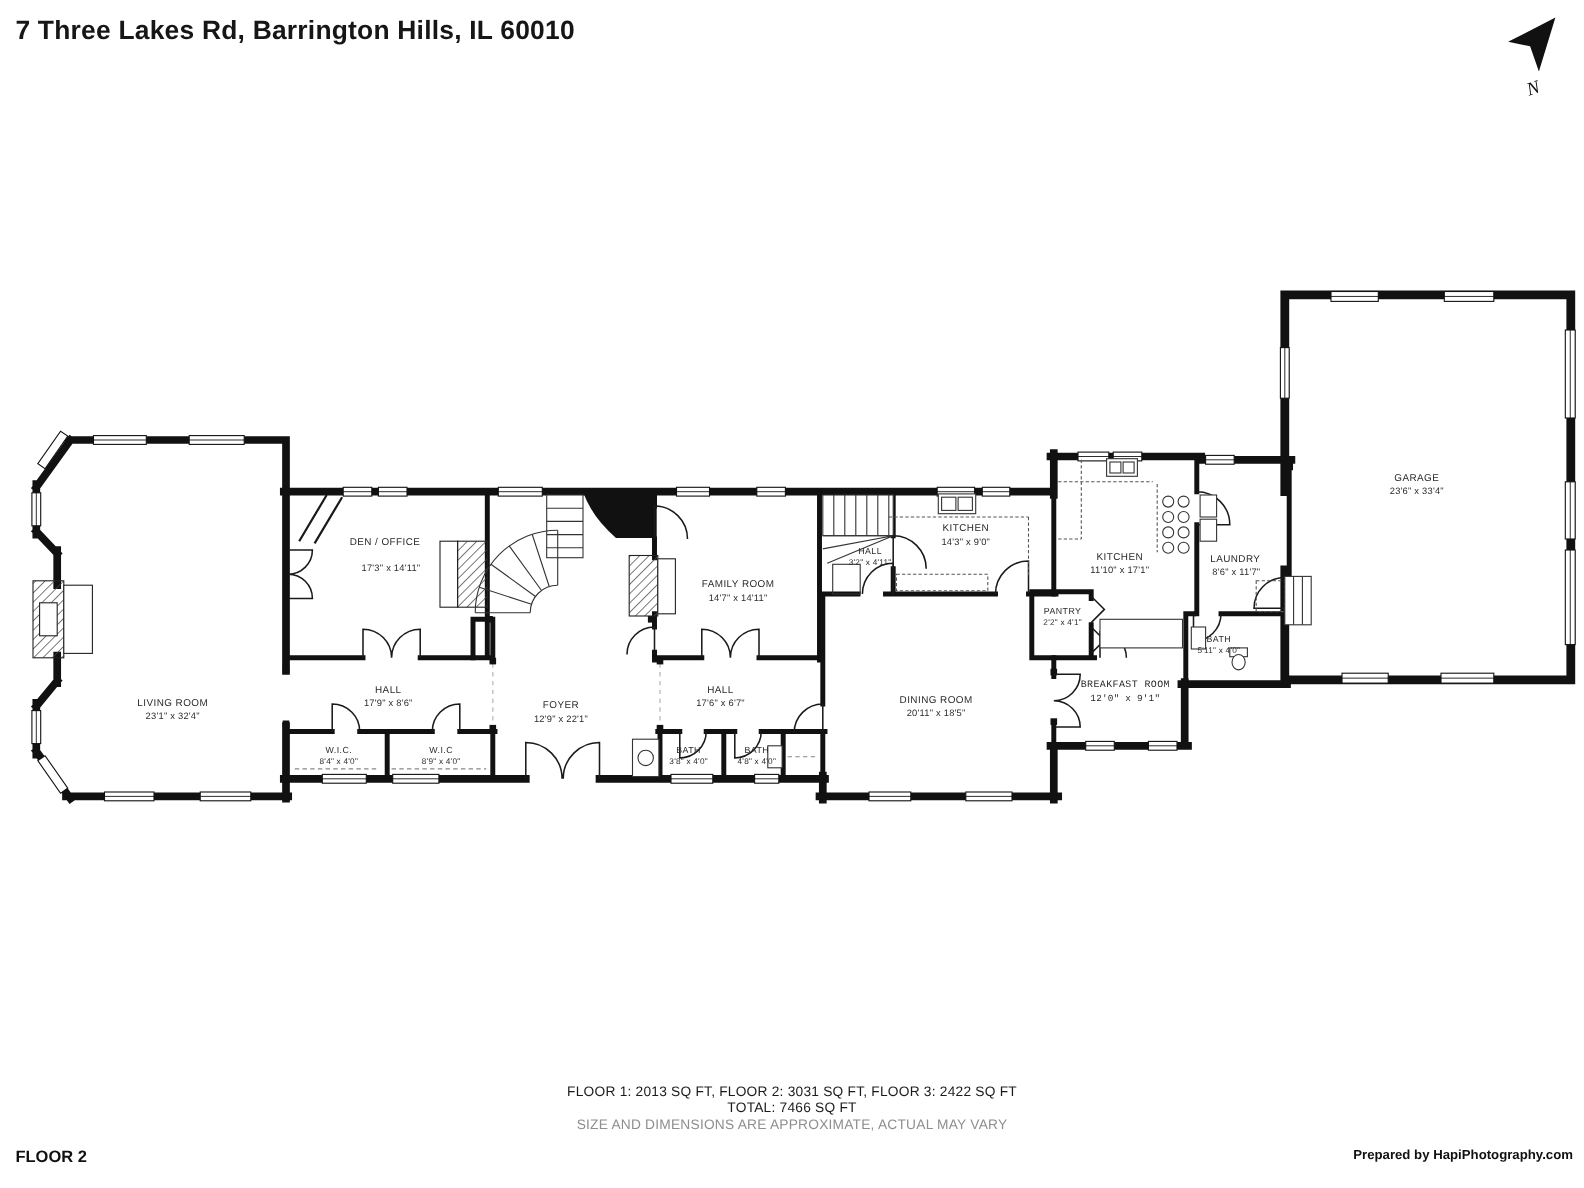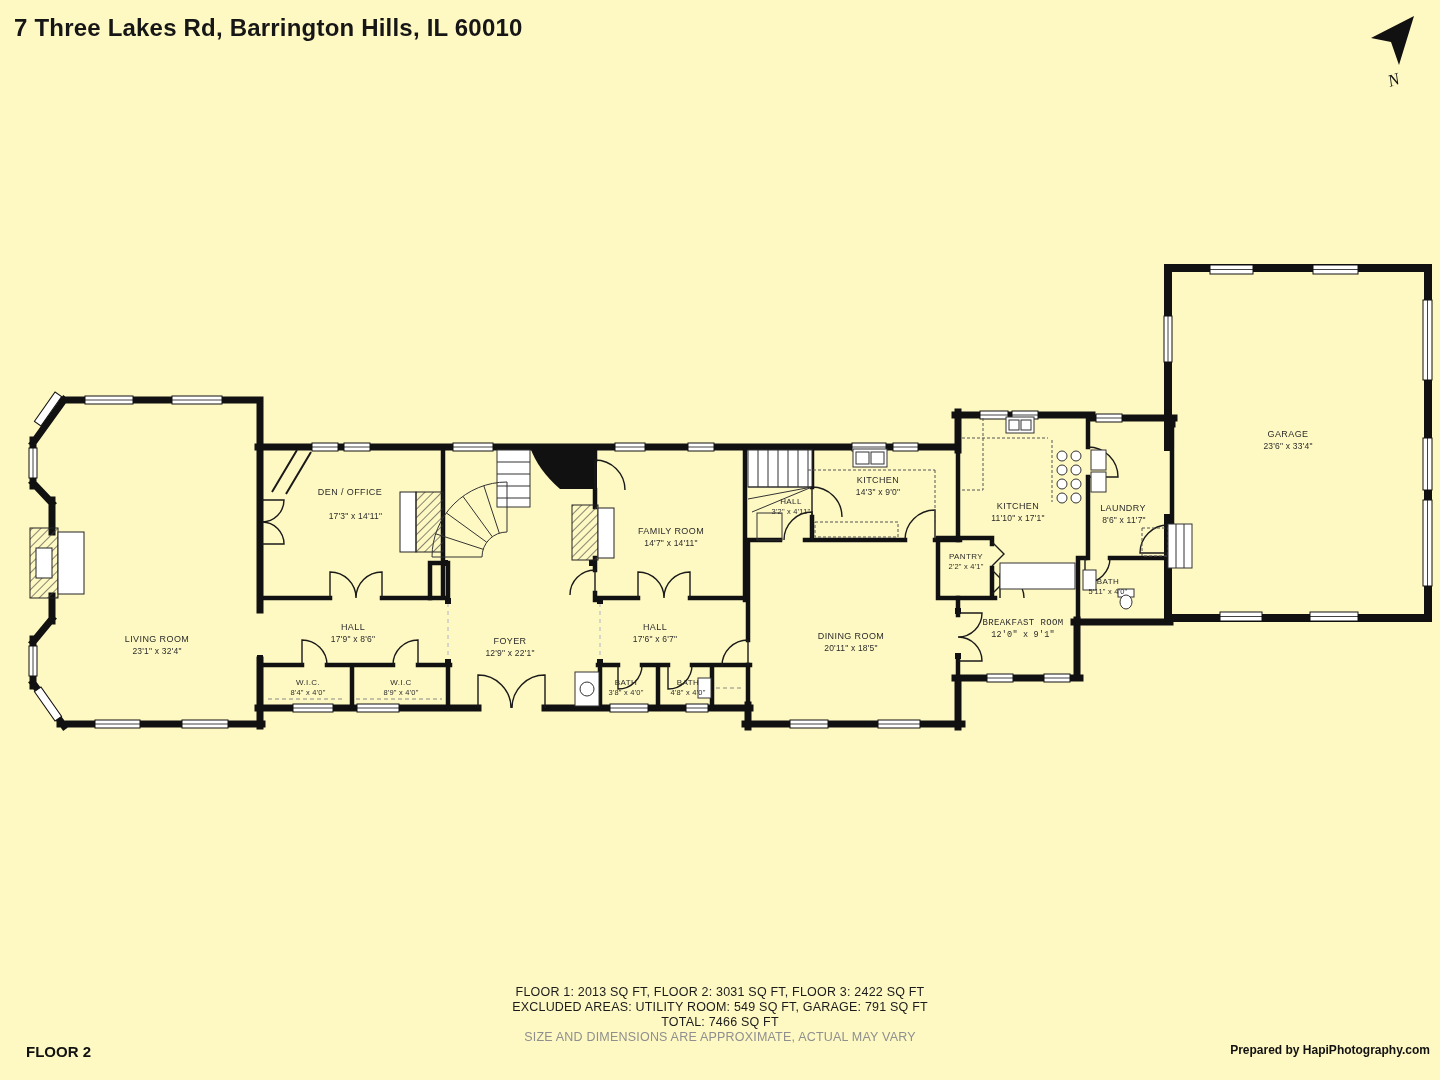--- a/index.html
+++ b/index.html
@@ -1,16 +1,16 @@
 <!DOCTYPE html>
 <html><head>
 <meta charset="utf-8">
 <style>
   html,body{margin:0;padding:0;background:#e8e8e8;}
-  .canvas{position:relative;width:1440px;height:1080px;background:#fef9c3;overflow:hidden;
+  .canvas{position:relative;width:1440px;height:1080px;background:#ffffff;overflow:hidden;
           font-family:"Liberation Sans", sans-serif;}
   .title{position:absolute;left:14px;top:14px;font-size:24px;font-weight:700;
          letter-spacing:0.2px;color:#161616;}
   .plan-svg{position:absolute;left:0;top:0;}
   .rl{position:absolute;transform:translate(-50%,-50%);text-align:center;color:#2b2b2b;
       white-space:nowrap;z-index:5;}
   .rl .nm{display:block;font-size:9px;letter-spacing:0.4px;}
   .rl .dm{display:block;font-size:8.5px;margin-top:2px;letter-spacing:0.2px;}
   .rl.small .nm{font-size:8px;}
   .rl.small .dm{font-size:7.5px;margin-top:1px;}
@@ -31,21 +31,21 @@
   #lbl-hall-left{left:353px;top:633px;}
   #lbl-hall-right{left:655px;top:633px;}
   #lbl-wic-left{left:308px;top:687px;}
   #lbl-wic-right{left:401px;top:687px;}
   #lbl-bath-1{left:626px;top:687px;}
   #lbl-bath-2{left:688px;top:687px;}
   .compass{position:absolute;left:1358px;top:8px;width:70px;height:90px;}
   .footer-center{position:absolute;left:0;top:985px;width:100%;text-align:center;
                  font-size:12.5px;line-height:15px;color:#1b1b1b;letter-spacing:0.2px;}
   .footer-center .muted{color:#8f8f8f;}
-  .floor-label{position:absolute;left:14px;top:1043px;font-size:15px;font-weight:700;color:#111;margin-left:12px;}
+  .floor-label{position:absolute;left:14px;top:1043px;font-size:15px;font-weight:700;color:#111;}
   .credit{position:absolute;right:10px;top:1043px;font-size:12px;font-weight:700;color:#111;}
 </style>
 </head>
 <body>
 
 <div class="canvas">
 
   <div class="title">7 Three Lakes Rd, Barrington Hills, IL 60010</div>
 
   <svg class="compass" viewBox="0 0 70 90">
@@ -338,20 +338,19 @@
     <span class="nm">BATH</span>
     <span class="dm">3'8" x 4'0"</span>
   </div>
   <div class="rl small" id="lbl-bath-2">
     <span class="nm">BATH</span>
     <span class="dm">4'8" x 4'0"</span>
   </div>
 
   <div class="footer-center">
     <div>FLOOR 1: 2013 SQ FT, FLOOR 2: 3031 SQ FT, FLOOR 3: 2422 SQ FT</div>
-    <div>EXCLUDED AREAS: UTILITY ROOM: 549 SQ FT, GARAGE: 791 SQ FT</div>
     <div>TOTAL: 7466 SQ FT</div>
     <div class="muted">SIZE AND DIMENSIONS ARE APPROXIMATE, ACTUAL MAY VARY</div>
   </div>
   <div class="floor-label">FLOOR 2</div>
   <div class="credit">Prepared by HapiPhotography.com</div>
 
 </div>
 
 </body></html>

